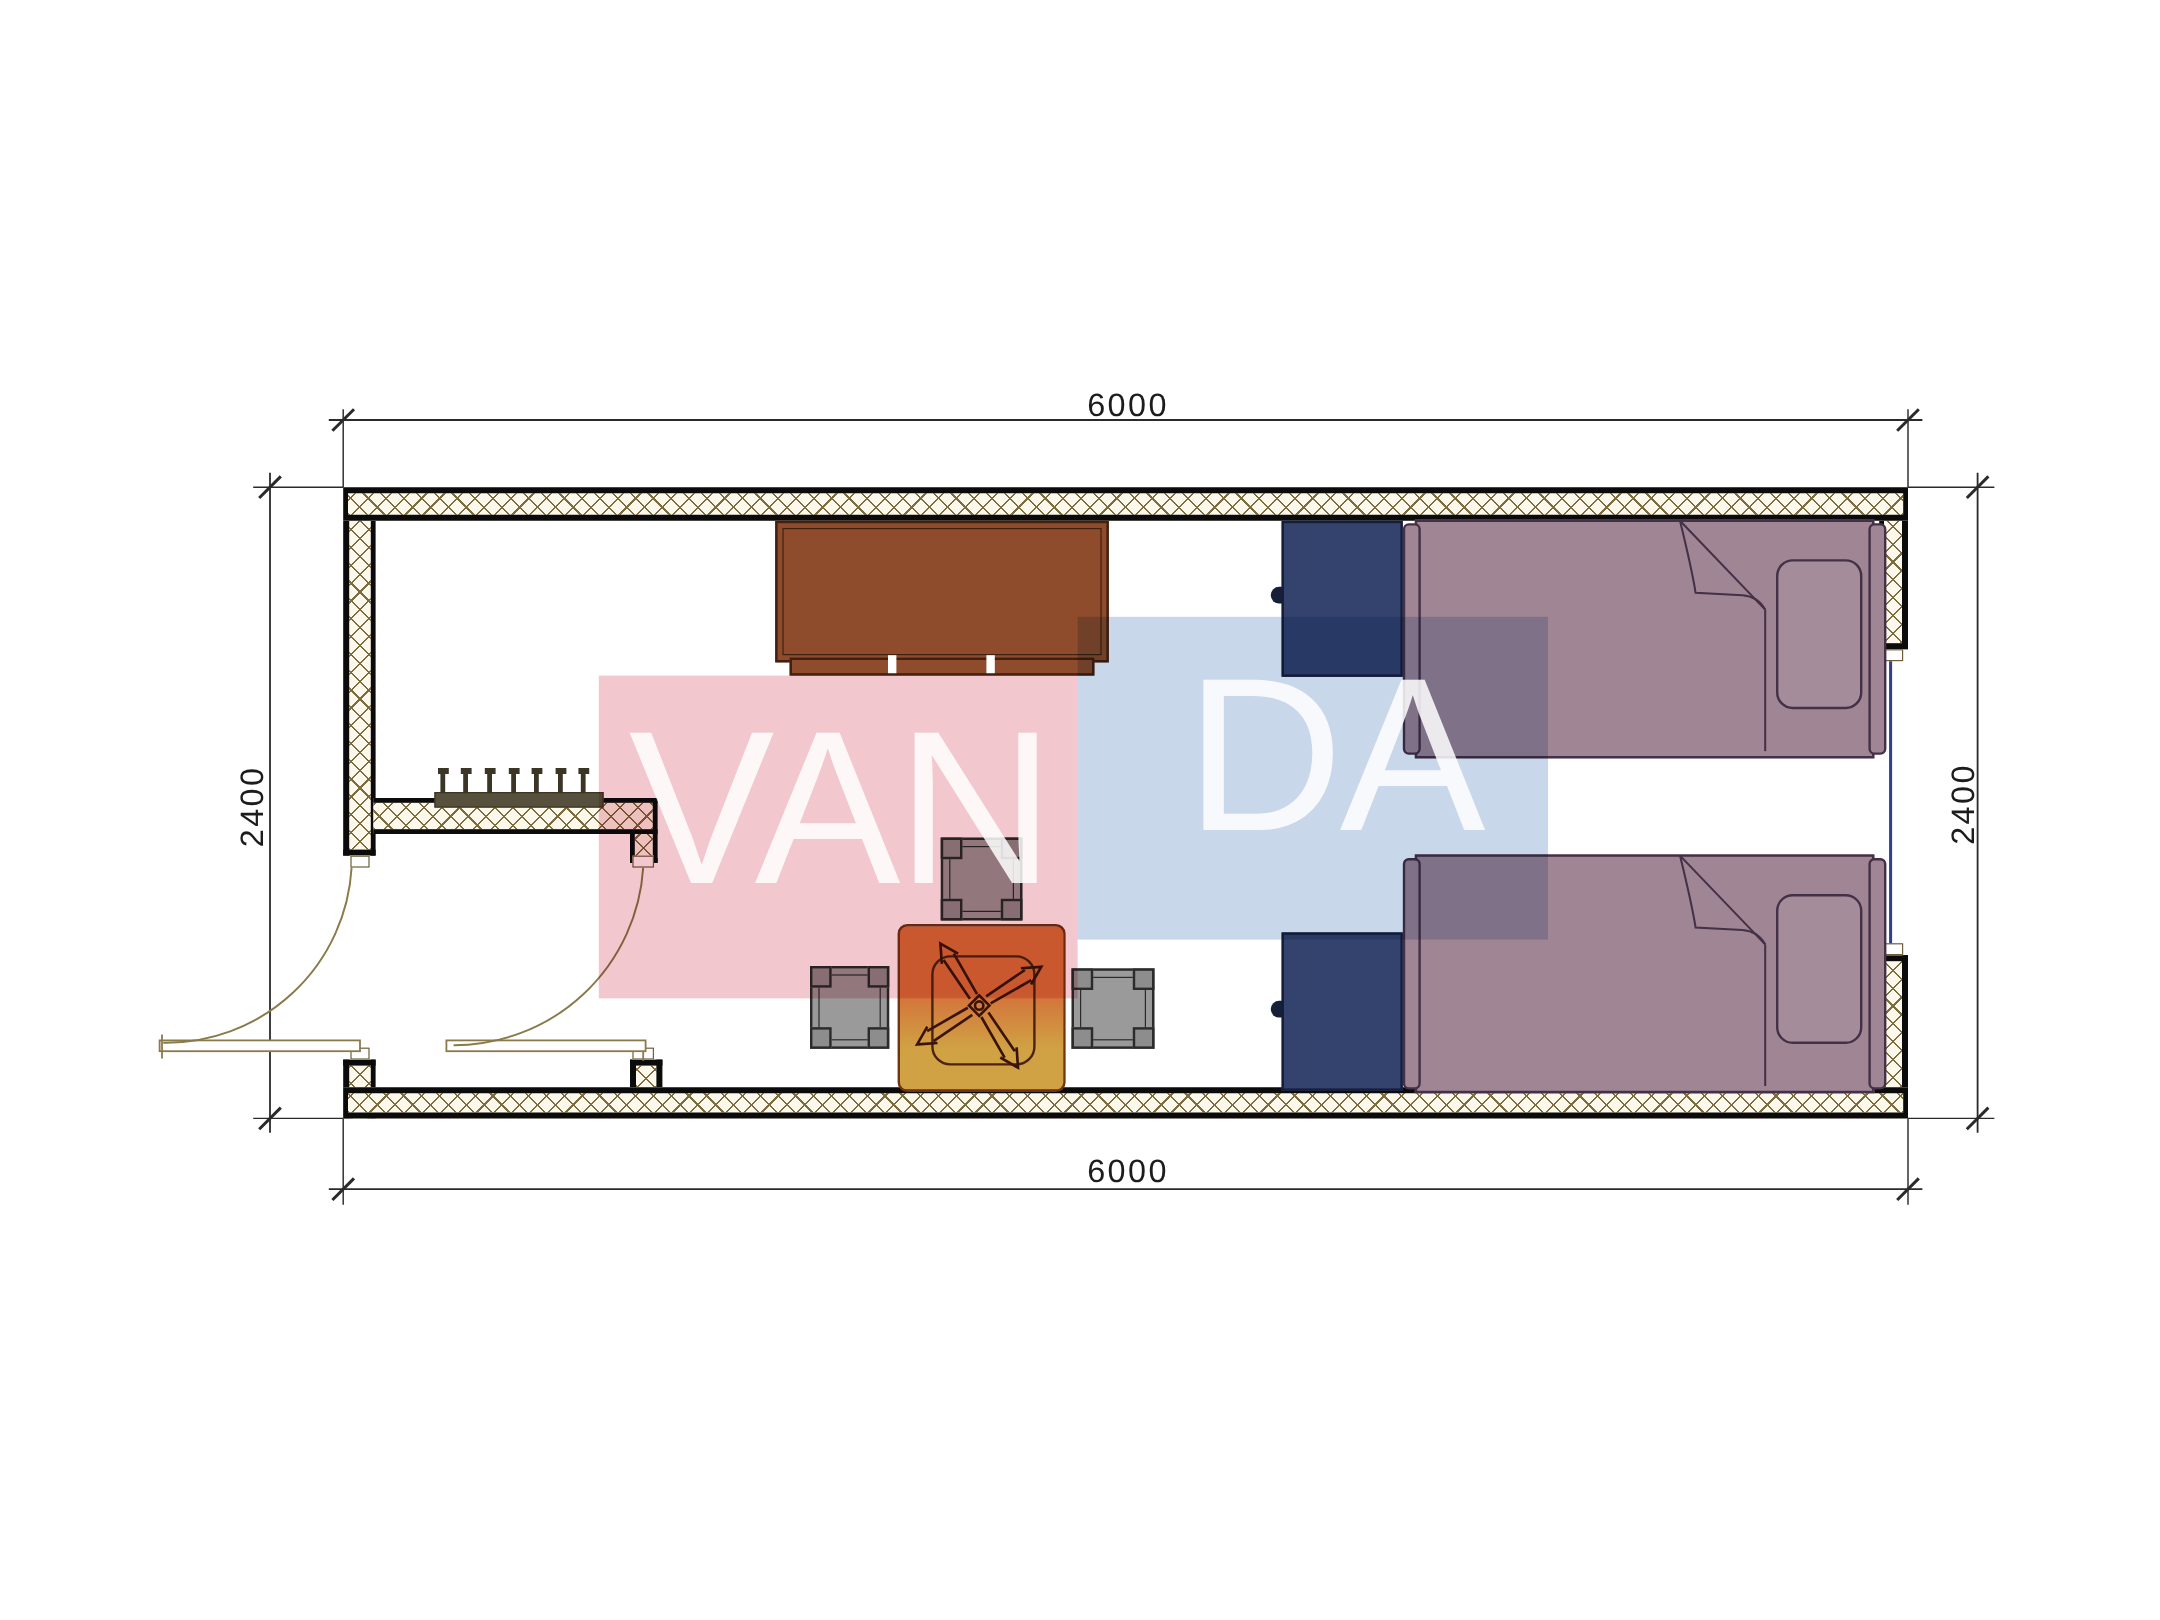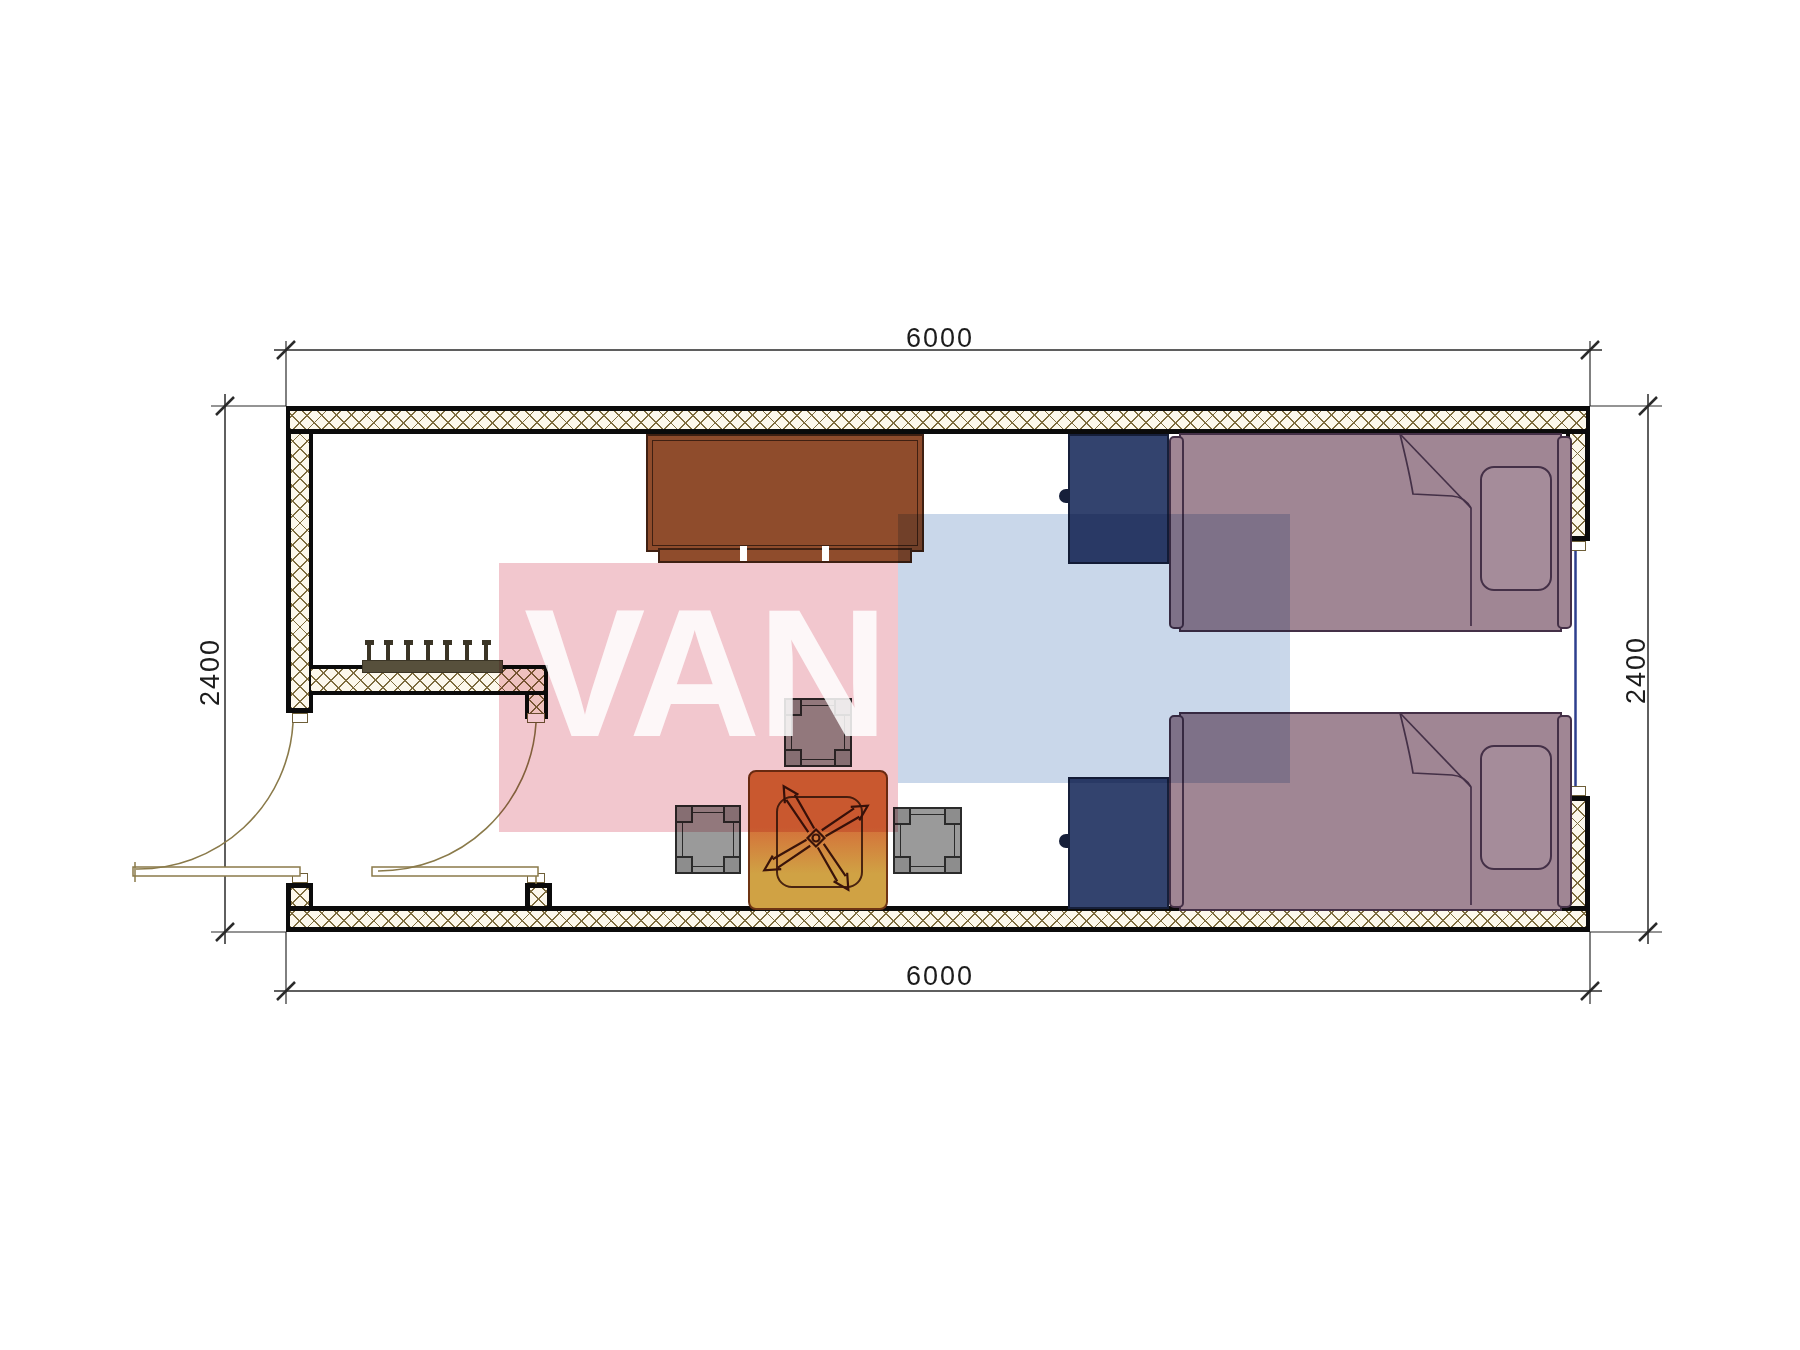--- a/index.html
+++ b/index.html
@@ -32,21 +32,21 @@
   .stool .c{position:absolute;width:14px;height:14px;background:var(--stoolCorner);border:2px solid var(--stoolLine);}
   .c.tl{left:-2px;top:-2px}.c.tr{right:-2px;top:-2px}.c.bl{left:-2px;bottom:-2px}.c.br{right:-2px;bottom:-2px}
   .table{position:absolute;border:2.5px solid var(--tableLine);border-radius:8px;
          background:linear-gradient(180deg,var(--tableTop) 0%,var(--tableTop) 40%,var(--tableBottom) 75%);}
   .table .inner{position:absolute;left:26px;top:24px;width:83px;height:88px;border:2px solid var(--tableInner);border-radius:16px;}
   .rackbar{position:absolute;background:var(--rackFill);border:1px solid var(--rackDark);}
   .hook{position:absolute;width:4px;height:16px;background:var(--rackDark);}
   .hook::before{content:'';position:absolute;top:-5px;left:-2.5px;width:9px;height:5px;background:var(--rackDark);}
   
   .wmbox{position:absolute;mix-blend-mode:multiply;}
-  .wmtext{position:absolute;font-weight:bold;font-size:182px;line-height:1;
+  .wmtext{position:absolute;font-weight:normal;font-size:182px;line-height:1;
           letter-spacing:-3px;color:var(--letterColor);}
   svg{position:absolute;left:0;top:0;}
 </style>
 </head>
 <body>
 
 <div class="canvas">
 
   <div class="hatch" style="left:286px;top:434px;width:27px;height:279px;border-left-width:5px;border-right-width:4px;border-bottom-width:5px;"></div>
   <div class="hatch" style="left:286px;top:883px;width:27px;height:49px;border-left-width:5px;border-right-width:4px;border-top-width:5px;"></div>
@@ -198,14 +198,15 @@
         </g>
       <g transform="rotate(238)">
           <path d="M9 -3.5 L48 -5 M9 3.5 L48 5 M46 -8 L61 0 L46 8"></path>
         </g>
     </g>
   </svg>
 
   <div class="wmbox" style="left:499px;top:563px;width:399px;height:269px;background:var(--pinkBox);"></div>
   <div class="wmbox" style="left:898px;top:514px;width:392px;height:269px;background:var(--blueBox);"></div>
   <div class="wmtext" style="left:524px;top:582px;">VAN</div>
+  <div class="wmtext" style="left:988px;top:538px;">DA</div>
 
 </div>
 
 </body></html>

